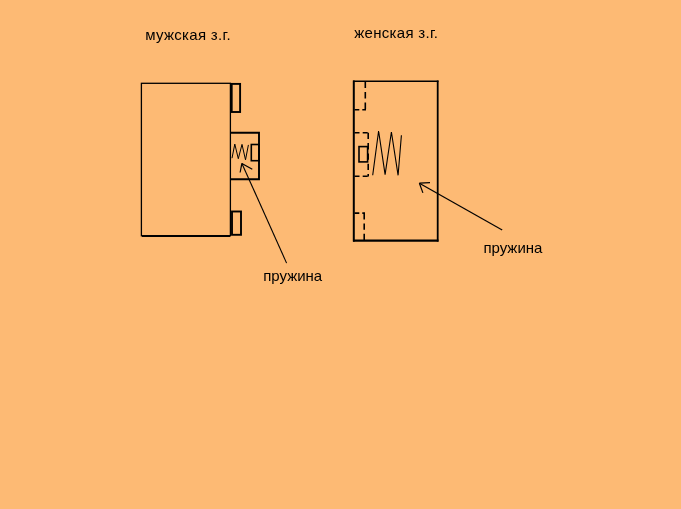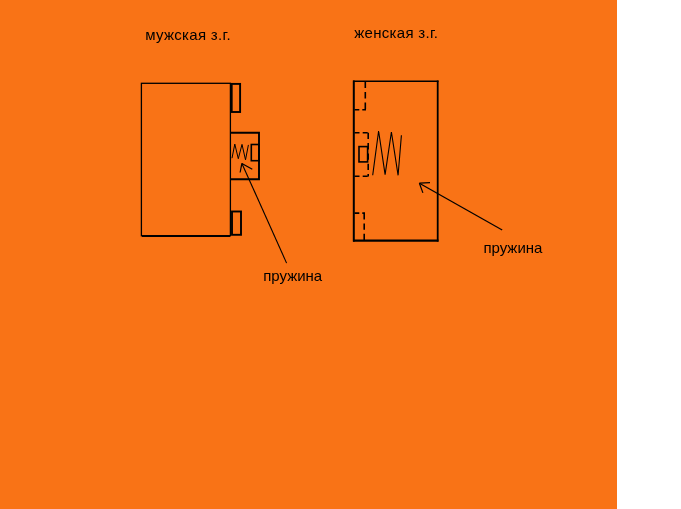--- a/index.html
+++ b/index.html
@@ -1,16 +1,16 @@
 <!DOCTYPE html>
 <html><head>
 <meta charset="utf-8">
 <style>
   html,body{margin:0;padding:0;background:#ffffff;}
-  #canvas{position:relative;width:617px;height:509px;background:#f97316;overflow:hidden;}
+  #canvas{position:relative;width:681px;height:509px;background:#fdba74;overflow:hidden;}
   svg{position:absolute;top:0;left:0;}
   text{font-family:"Liberation Sans",sans-serif;font-size:15px;fill:#000;}
 </style>
 </head>
 <body>
 <div id="canvas">
 <svg width="681" height="509" viewBox="0 0 681 509">
 
   <text x="145.2" y="39.6" letter-spacing="0.3">мужская з.г.</text>
 

